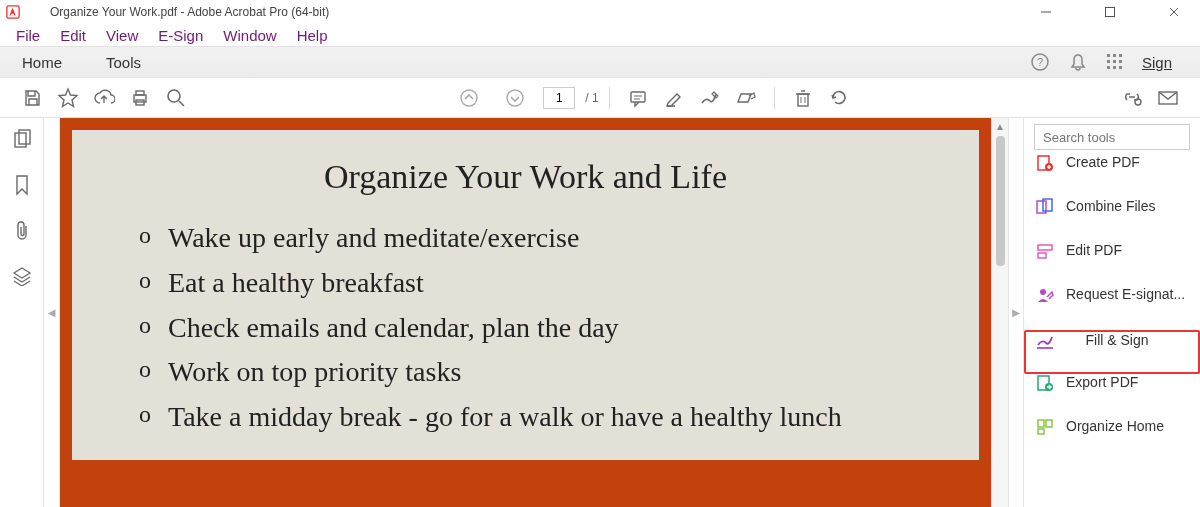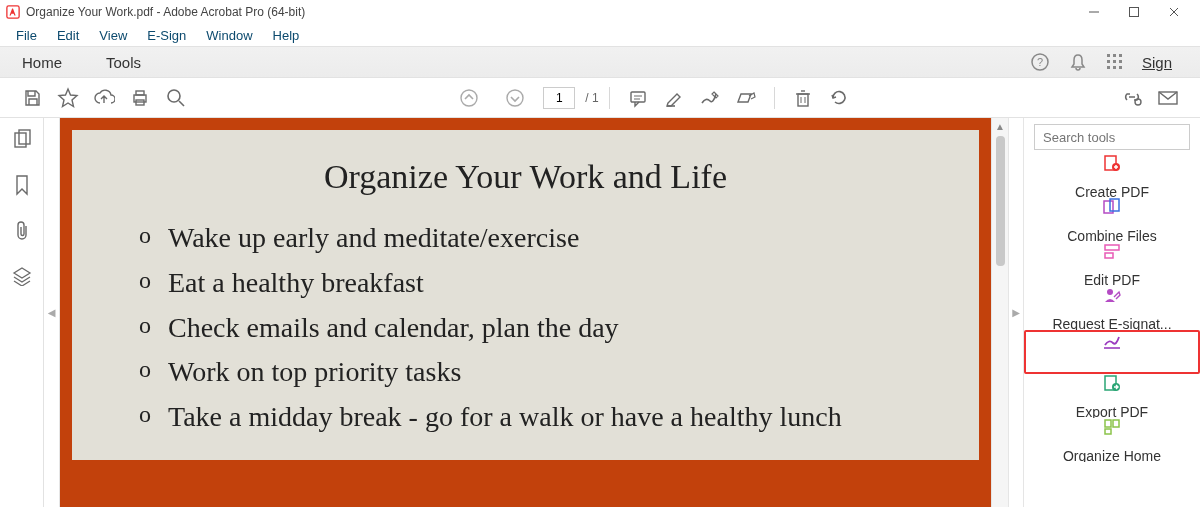--- a/index.html
+++ b/index.html
@@ -1,26 +1,26 @@
 <!DOCTYPE html>
 <html><head>
 <meta charset="utf-8">
 <style>
   * { box-sizing: border-box; margin: 0; padding: 0; }
   body { font-family: "Segoe UI", Arial, sans-serif; font-size: 13px; color: #333; background: #fff; width: 1200px; height: 507px; overflow: hidden; }
   
   
-  .titlebar { height: 24px; display: flex; align-items: center; padding: 0 6px; background: #fff; }
+  .titlebar { height: 24px; display: flex; align-items: center; padding: 0 6px; background: #fff; gap: 24px; }
   .titlebar .app-icon { width: 14px; height: 14px; margin-right: 6px; }
   .titlebar .title { flex: 1; font-size: 12px; color: #444; }
   .titlebar .win-btn { width: 40px; height: 24px; display: flex; align-items: center; justify-content: center; color: #555; }
   
   
   .menubar { height: 22px; display: flex; align-items: center; padding: 0 6px; }
-  .menubar .mi { padding: 2px 10px; font-size: 13px; color: #0c4a6e; }
+  .menubar .mi { padding: 2px 10px; font-size: 15px; color: #701a75; }
   
   
   .tabrow { height: 32px; background: linear-gradient(#f1f1f1,#ececec); border-top: 1px solid #e2e2e2; border-bottom: 1px solid #e2e2e2; display: flex; align-items: stretch; }
   .tabrow .ritem { padding: 0 22px; display: flex; align-items: center; font-size: 15px; color: #333; }
   .tabrow .doc-tab { display: flex; align-items: center; padding: 0 14px; background: #fff; border-left: 1px solid #d8d8d8; border-right: 1px solid #d8d8d8; font-size: 14px; color: #333; gap: 10px; }
   .tabrow .doc-tab .xclose { color: #888; font-size: 13px; }
   .tabrow .spacer { flex: 1; }
   .tabrow .right-icons { display: flex; align-items: center; gap: 18px; padding: 0 18px; color: #888; }
   .tabrow .sign { font-size: 15px; color: #333; padding-right: 10px; text-decoration: underline; }
   
@@ -50,21 +50,21 @@
   .scroll .up { position: absolute; top: 0; width: 100%; height: 16px; display: flex; align-items: center; justify-content: center; color: #888; font-size: 10px; }
   .scroll .thumb { position: absolute; top: 18px; width: 9px; left: 4px; height: 130px; background: #c8c8c8; border-radius: 4px; }
   
   .navcol { width: 16px; border-left: 1px solid #e5e5e5; border-right: 1px solid #e5e5e5; display: flex; align-items: center; justify-content: center; color: #aaa; font-size: 10px; }
   .navcol.left { border-right: 1px solid #e5e5e5; border-left: none; }
   
   .right-panel { width: 176px; display: flex; flex-direction: column; }
   .search-tools { height: 36px; padding: 6px 10px; }
   .search-tools input { width: 100%; height: 26px; border: 1px solid #ccc; padding: 0 8px; font-size: 13px; color: #b91c1c; }
   .tool-list { flex: 1; overflow: hidden; }
-  .tool-item { height: 44px; display: flex; align-items: center; gap: 12px; padding: 0 12px; font-size: 14px; color: #333; white-space: nowrap; overflow: hidden; text-overflow: ellipsis; flex-direction: column; }
+  .tool-item { height: 44px; display: flex; align-items: flex-start; gap: 12px; padding: 0 12px; font-size: 14px; color: #333; white-space: nowrap; overflow: hidden; text-overflow: ellipsis; }
   .tool-item.hl { border: 2.5px solid #e33; border-radius: 2px; padding: 0 9.5px; gap: 32px; }
   .tool-item .ticon { width: 18px; height: 18px; flex-shrink: 0; }
   
   svg { display: block; }
 </style>
 </head>
 <body>
 
 <div class="titlebar">
   <span class="app-icon">

